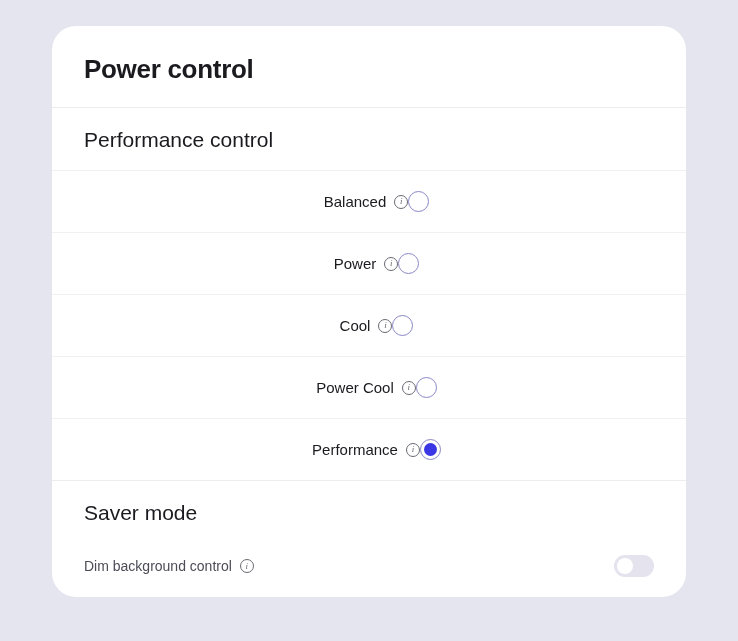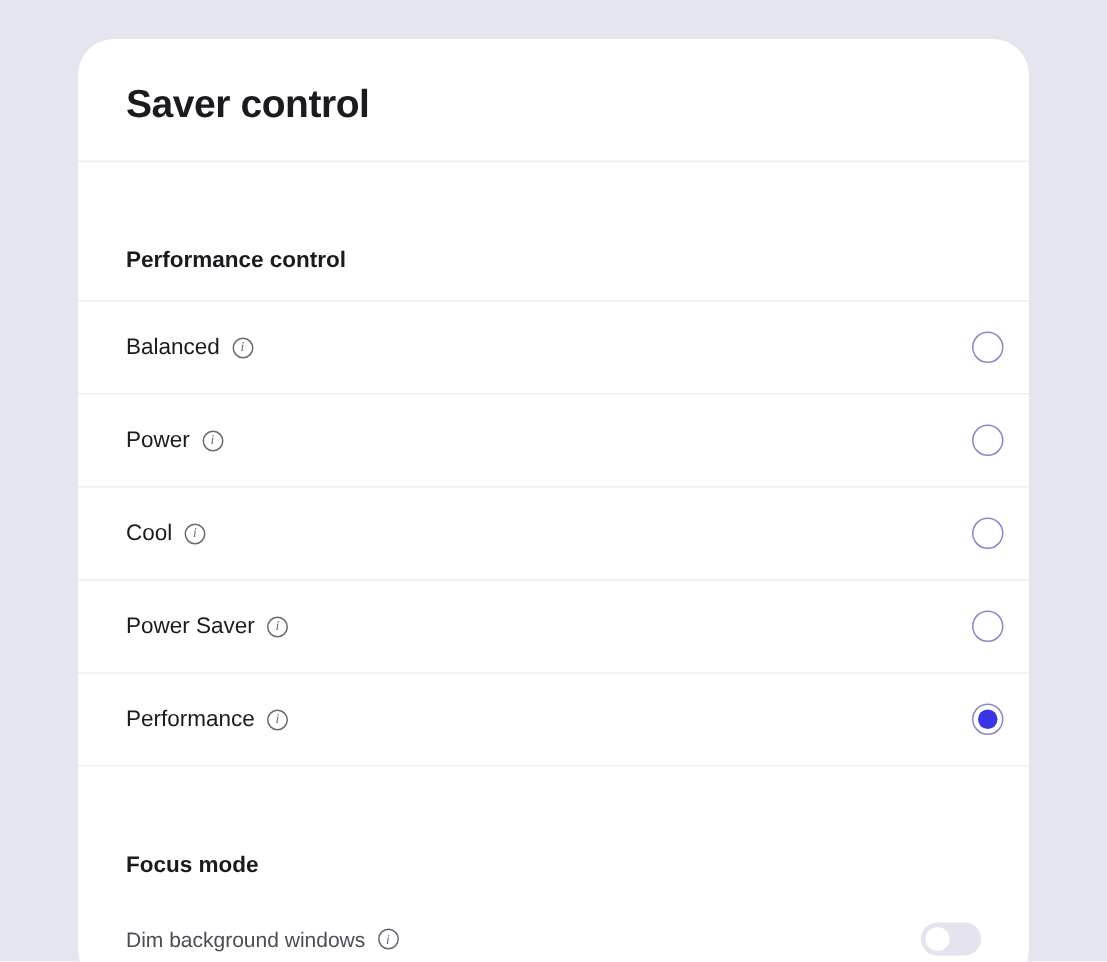--- a/index.html
+++ b/index.html
@@ -27,29 +27,28 @@
     .panel-title {
       font-size: 26px;
       font-weight: 600;
       color: #1a1a1f;
       letter-spacing: -0.3px;
     }
     .section-header {
       padding: 20px 32px 18px 32px;
     }
     .section-title {
-      font-size: 15px;
-      font-weight: 700;
+      font-size: 21px;
+      font-weight: 400;
       color: #1a1a1f;
-      margin-top: 37px;
     }
     .option-row {
       display: flex;
       align-items: center;
-      justify-content: space-between;
+      justify-content: center;
       padding: 20px 17px 20px 32px;
       border-top: 1px solid #f0f0f2;
     }
     .option-label-group {
       display: flex;
       align-items: center;
       gap: 8px;
     }
     .option-label {
       font-size: 15px;
@@ -121,21 +120,21 @@
       justify-content: space-between;
       padding: 14px 32px 20px 32px;
     }
   </style>
 </head>
 <body>
 
 <div class="panel">
 
   <div class="panel-header">
-    <h1 class="panel-title">Saver control</h1>
+    <h1 class="panel-title">Power control</h1>
   </div>
 
   <div>
     <div class="section-header">
       <div class="section-title">Performance control</div>
     </div>
 
     <div class="option-row">
       <div class="option-label-group">
         <span class="option-label">Balanced</span>
@@ -155,43 +154,43 @@
     <div class="option-row">
       <div class="option-label-group">
         <span class="option-label">Cool</span>
         <span class="info-icon">i</span>
       </div>
       <div class="radio"></div>
     </div>
 
     <div class="option-row">
       <div class="option-label-group">
-        <span class="option-label">Power Saver</span>
+        <span class="option-label">Power Cool</span>
         <span class="info-icon">i</span>
       </div>
       <div class="radio"></div>
     </div>
 
     <div class="option-row">
       <div class="option-label-group">
         <span class="option-label">Performance</span>
         <span class="info-icon">i</span>
       </div>
       <div class="radio selected"></div>
     </div>
   </div>
 
   <div class="focus-section section-divider-top">
     <div class="section-header">
-      <div class="section-title">Focus mode</div>
+      <div class="section-title">Saver mode</div>
     </div>
 
     <div class="focus-row">
       <div class="option-label-group">
-        <span class="option-label-sub">Dim background windows</span>
+        <span class="option-label-sub">Dim background control</span>
         <span class="info-icon">i</span>
       </div>
       <div class="toggle">
         <div class="toggle-knob"></div>
       </div>
     </div>
   </div>
 
 </div>
 

